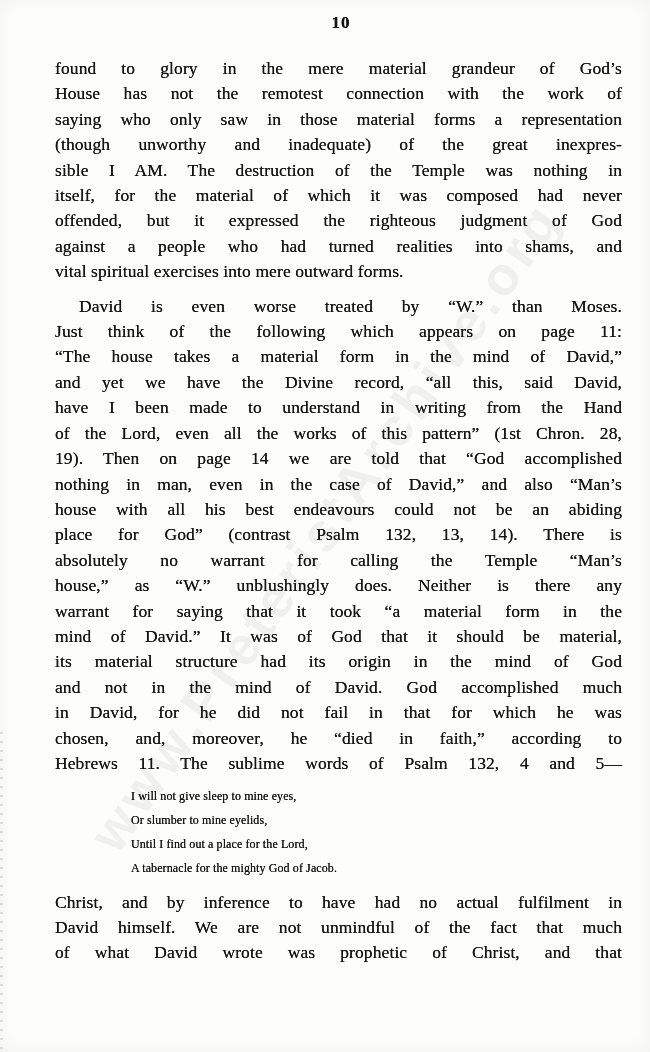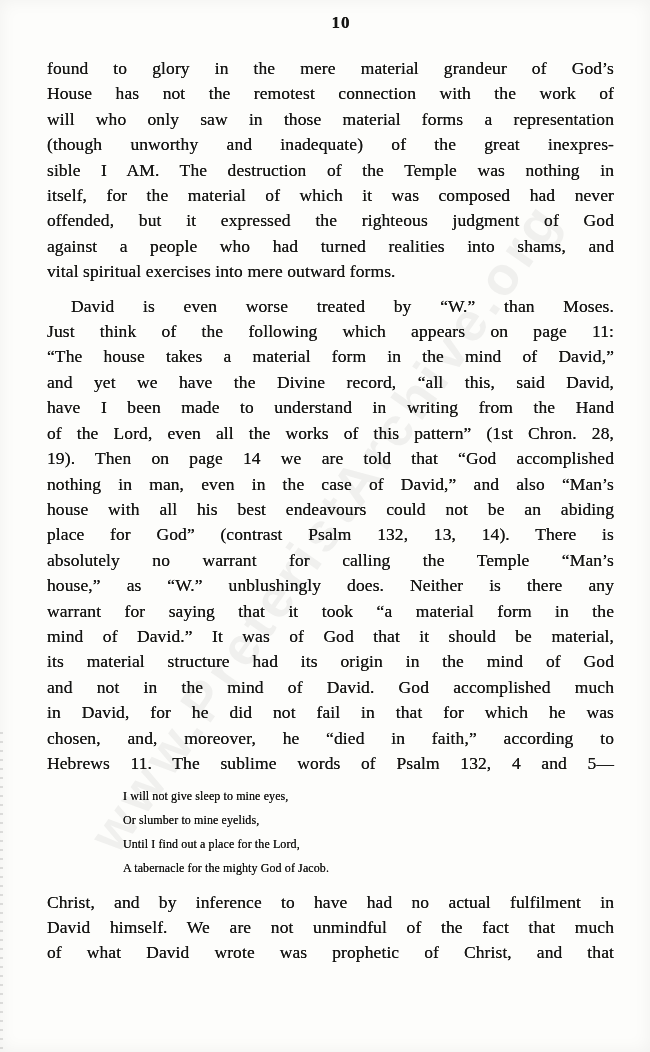--- a/index.html
+++ b/index.html
@@ -26,21 +26,21 @@
     text-align: center;
     font-weight: 700;
     font-size: 17px;
     letter-spacing: 1px;
     text-shadow: 0 0 0.3px rgba(0,0,0,0.85);
     padding-left: 32px;
   }
   .body-text {
     position: absolute;
     top: 56px;
-    left: 47px;
+    left: 55px;
     width: 567px;
   }
   .line {
     font-size: 17.5px;
     line-height: 25.4px;
     text-align: justify;
     text-align-last: justify;
     text-justify: inter-word;
     text-shadow: 0 0 0.35px rgba(0,0,0,0.85);
     letter-spacing: 0.1px;
@@ -98,21 +98,21 @@
 
   <div class="watermark">www.PreteristArchive.org</div>
 
   <div class="page-number">10</div>
 
   <div class="body-text">
 
     <div class="para">
       <div class="line">found to glory in the mere material grandeur of God’s</div>
       <div class="line">House has not the remotest connection with the work of</div>
-      <div class="line">will who only saw in those material forms a representation</div>
+      <div class="line">saying who only saw in those material forms a representation</div>
       <div class="line">(though unworthy and inadequate) of the great inexpres-</div>
       <div class="line">sible I AM.  The destruction of the Temple was nothing in</div>
       <div class="line">itself, for the material of which it was composed had never</div>
       <div class="line">offended, but it expressed the righteous judgment of God</div>
       <div class="line">against a people who had turned realities into shams, and</div>
       <div class="line left">vital spiritual exercises into mere outward forms.</div>
     </div>
 
     <div class="para spaced">
       <div class="line indent">David is even worse treated by “W.” than Moses.</div>

